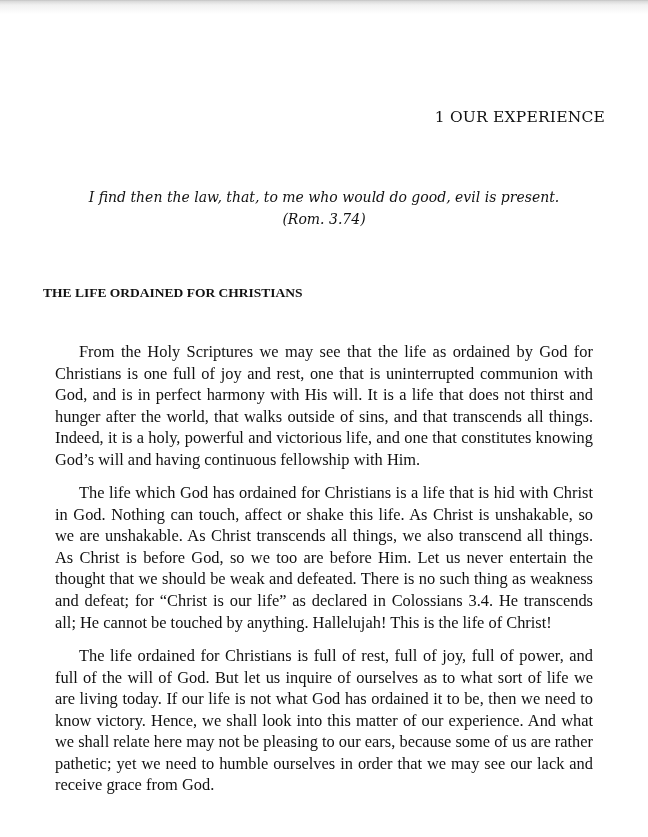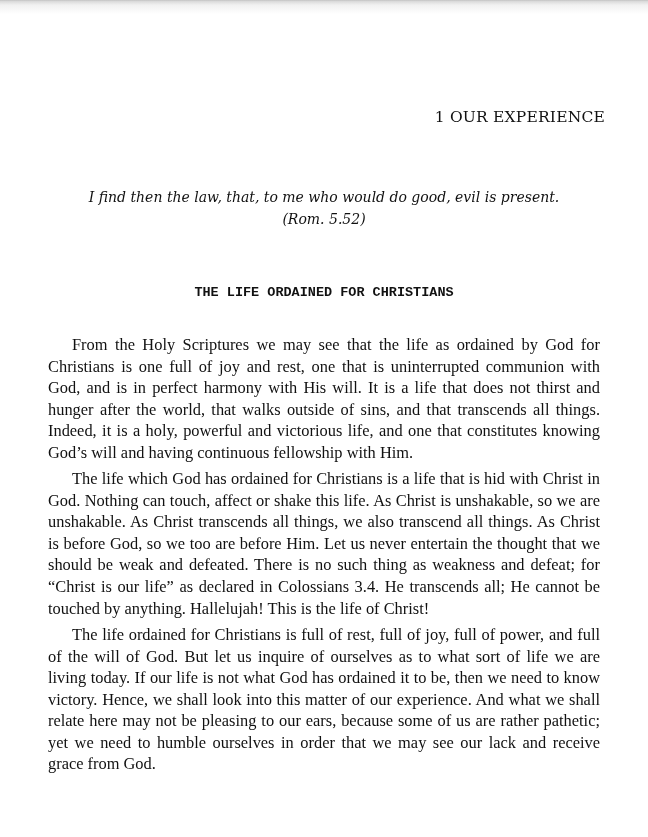--- a/index.html
+++ b/index.html
@@ -23,40 +23,40 @@
     font-family: "DejaVu Serif", serif; font-size: 15.5px;
   }
   .epigraph {
     position: absolute; left: 0; top: 172px; width: 562px;
     text-align: center; font-style: italic; font-size: 15.5px; line-height: 21.6px;
     font-family: "DejaVu Serif", serif; font-size: 14px; margin-top: 15px;
   }
   .epigraph div { white-space: nowrap; }
   .section-title {
     position: absolute; left: 0; top: 285px; width: 562px;
-    text-align: center; font-weight: bold; font-size: 14px;
-    font-family: Liberation Mono, monospace; font-size: 13.5px;
+    text-align: left; font-weight: bold; font-size: 14px;
+    font-family: Liberation Serif, serif; font-size: 13.5px;
   }
   .body-text {
     position: absolute; left: 0; top: 329px; width: 562px;
     font-size: 16.4px; line-height: 21.55px; text-align: justify;
   }
-  .body-text p { margin: 5px; text-indent: 24px; }
+  .body-text p { margin: 12px; text-indent: 24px; }
 </style>
 </head>
 <body>
 
 <div class="top-shadow"></div>
 
 <div class="page">
   <div class="chapter-title">1 OUR EXPERIENCE</div>
 
   <div class="epigraph">
     <div>I find then the law, that, to me who would do good, evil is present.</div>
-    <div>(Rom. 5.52)</div>
+    <div>(Rom. 3.74)</div>
   </div>
 
   <div class="section-title">THE LIFE ORDAINED FOR CHRISTIANS</div>
 
   <div class="body-text">
     <p>From the Holy Scriptures we may see that the life as ordained by God for Christians is one full of joy and rest, one that is uninterrupted communion with God, and is in perfect harmony with His will. It is a life that does not thirst and hunger after the world, that walks outside of sins, and that transcends all things. Indeed, it is a holy, powerful and victorious life, and one that constitutes knowing God’s will and having continuous fellowship with Him.</p>
     <p>The life which God has ordained for Christians is a life that is hid with Christ in God. Nothing can touch, affect or shake this life. As Christ is unshakable, so we are unshakable. As Christ transcends all things, we also transcend all things. As Christ is before God, so we too are before Him. Let us never entertain the thought that we should be weak and defeated. There is no such thing as weakness and defeat; for “Christ is our life” as declared in Colossians 3.4. He transcends all; He cannot be touched by anything. Hallelujah! This is the life of Christ!</p>
     <p>The life ordained for Christians is full of rest, full of joy, full of power, and full of the will of God. But let us inquire of ourselves as to what sort of life we are living today. If our life is not what God has ordained it to be, then we need to know victory. Hence, we shall look into this matter of our experience. And what we shall relate here may not be pleasing to our ears, because some of us are rather pathetic; yet we need to humble ourselves in order that we may see our lack and receive grace from God.</p>
   </div>
 </div>

